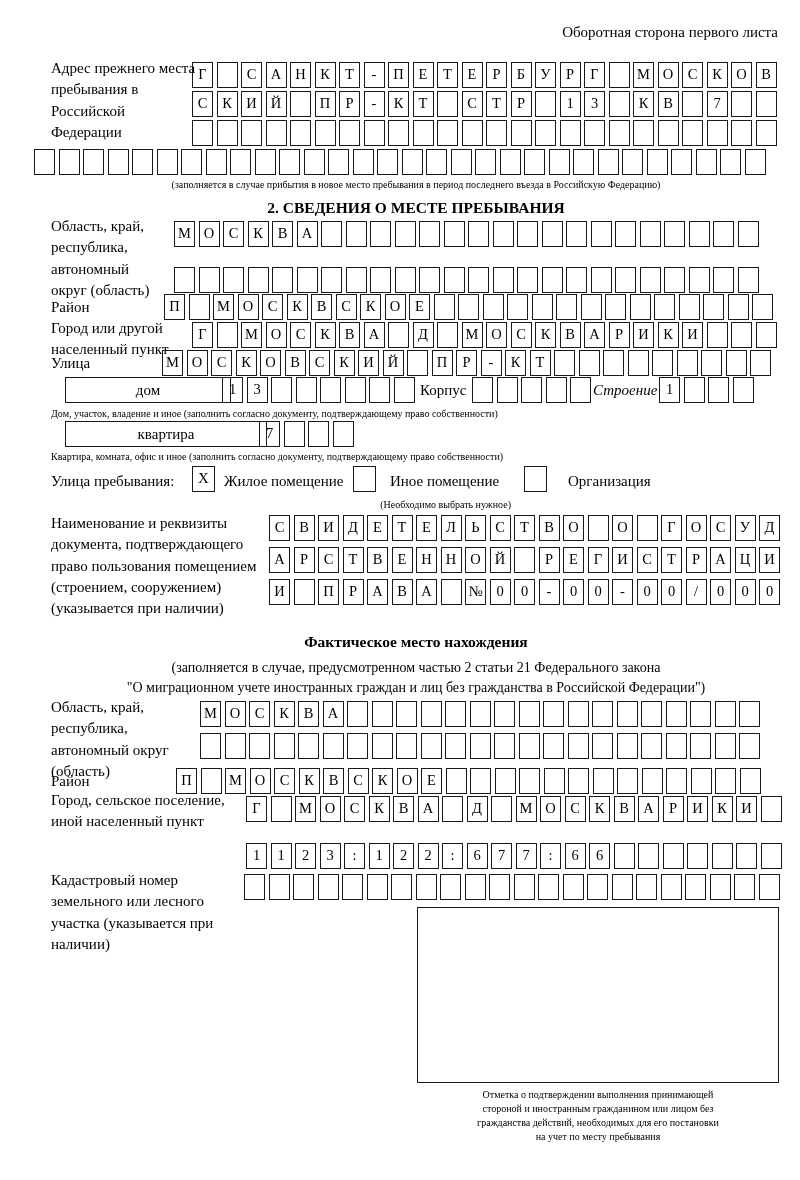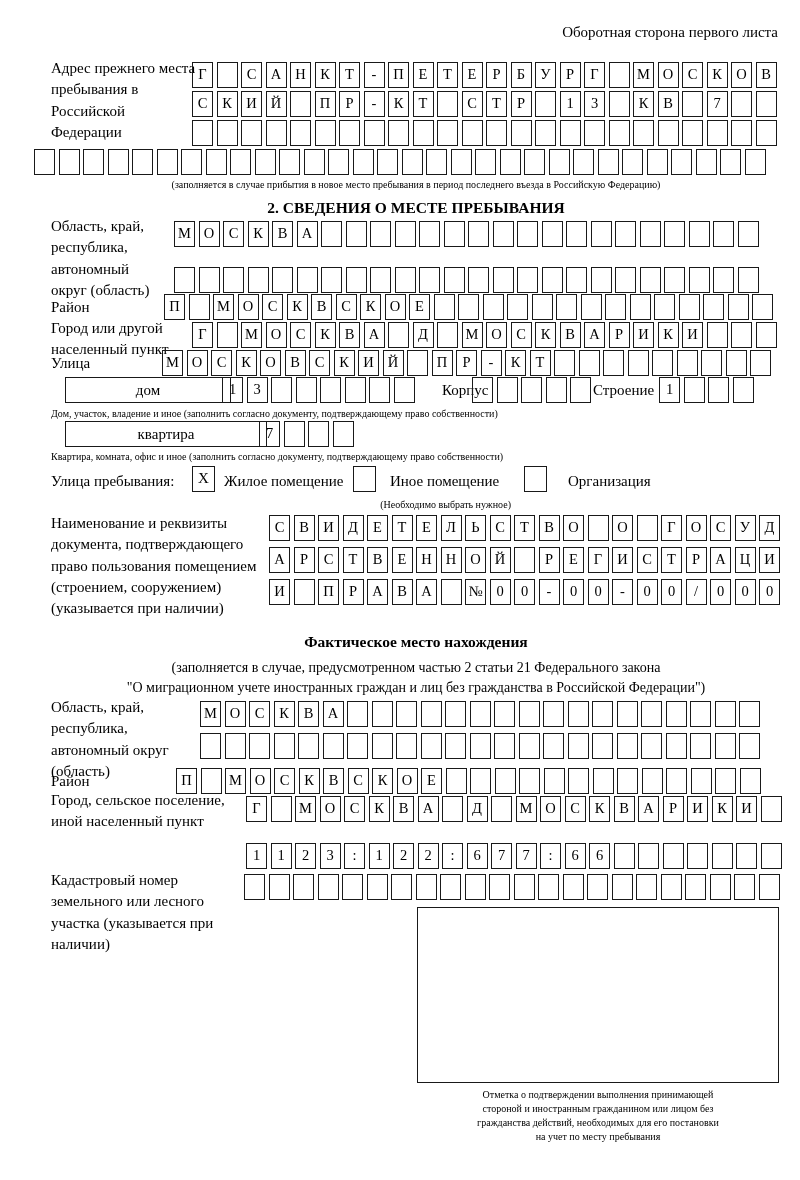--- a/index.html
+++ b/index.html
@@ -300,29 +300,29 @@
   <div class="cellrow" style="left:206px; top:377px;">
       <span class="cell">1</span>
       <span class="cell">3</span>
       <span class="cell"></span>
       <span class="cell"></span>
       <span class="cell"></span>
       <span class="cell"></span>
       <span class="cell"></span>
       <span class="cell"></span>
     </div>
-  <div class="abs lbl" style="left:404px; top:380px;margin-left:22px;">Корпус</div>
+  <div class="abs lbl" style="left:404px; top:380px;">Корпус</div>
   <div class="cellrow" style="left:456px; top:377px;">
       <span class="cell"></span>
       <span class="cell"></span>
       <span class="cell"></span>
       <span class="cell"></span>
       <span class="cell"></span>
     </div>
-  <div class="abs lbl" style="left:577px; top:380px;">Строение</div>
+  <div class="abs lbl" style="left:577px; top:380px;font-style:italic;">Строение</div>
   <div class="cellrow" style="left:643px; top:377px;">
       <span class="cell">1</span>
       <span class="cell"></span>
       <span class="cell"></span>
       <span class="cell"></span>
     </div>
   <div class="abs small" style="left:35px; top:407px;">Дом, участок, владение и иное (заполнить согласно документу, подтверждающему право собственности)</div>
 
   <div class="abs labelbox" style="left:33px; top:421px; width:202px;">квартира</div>
   <div class="cellrow" style="left:243px; top:421px;">

